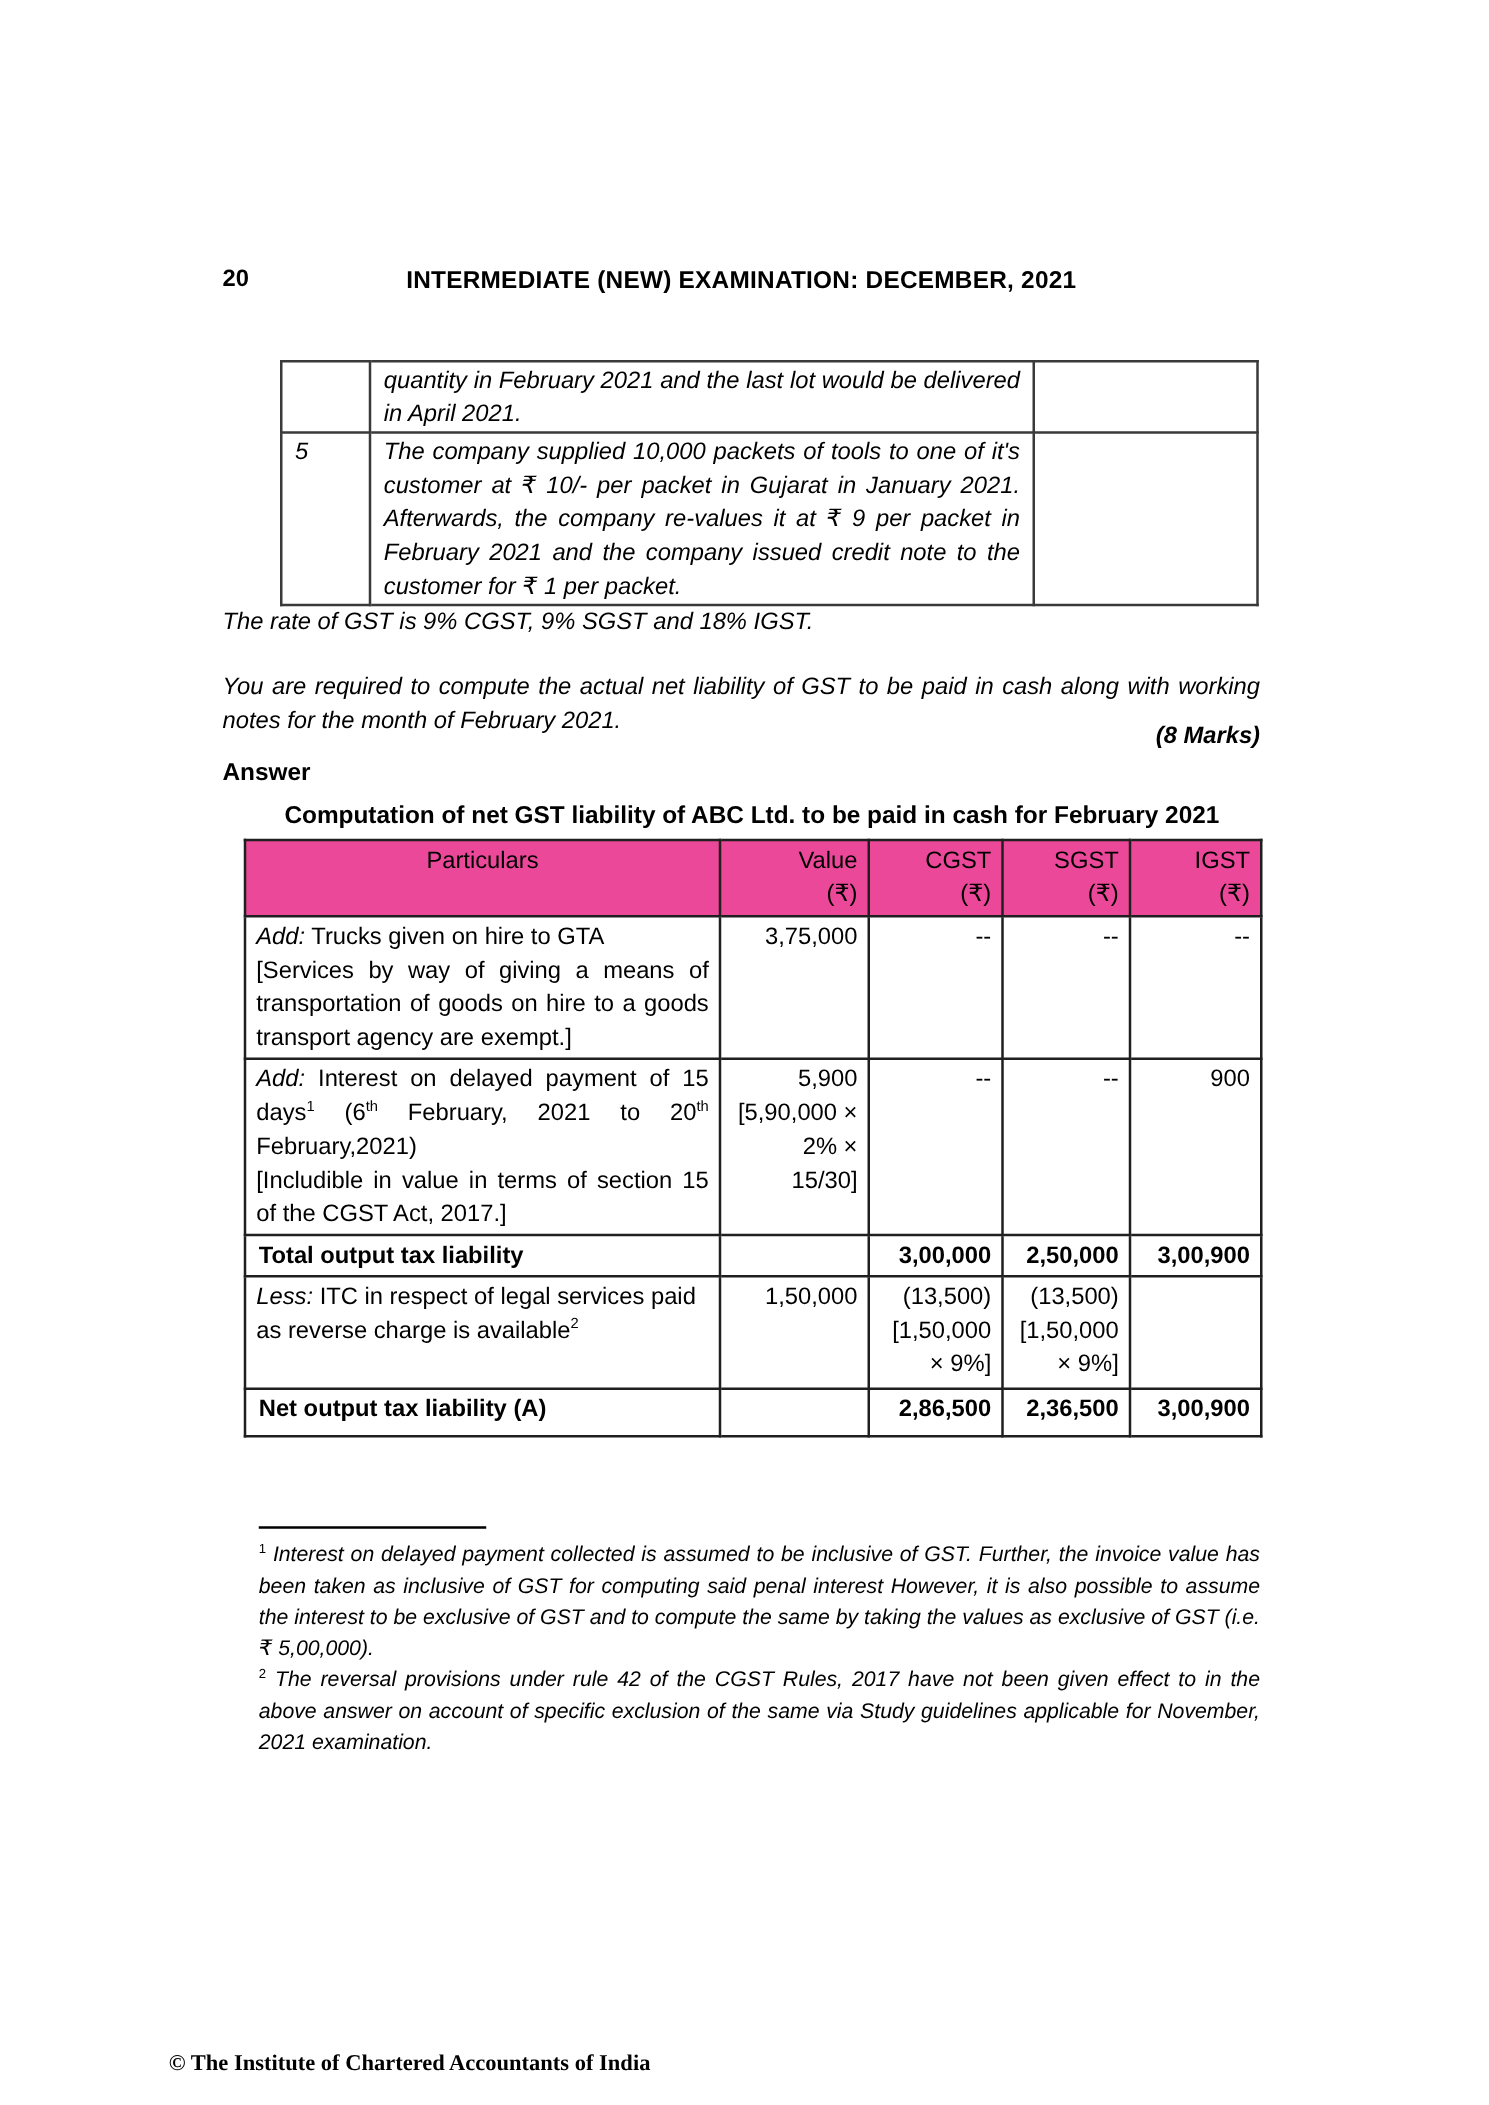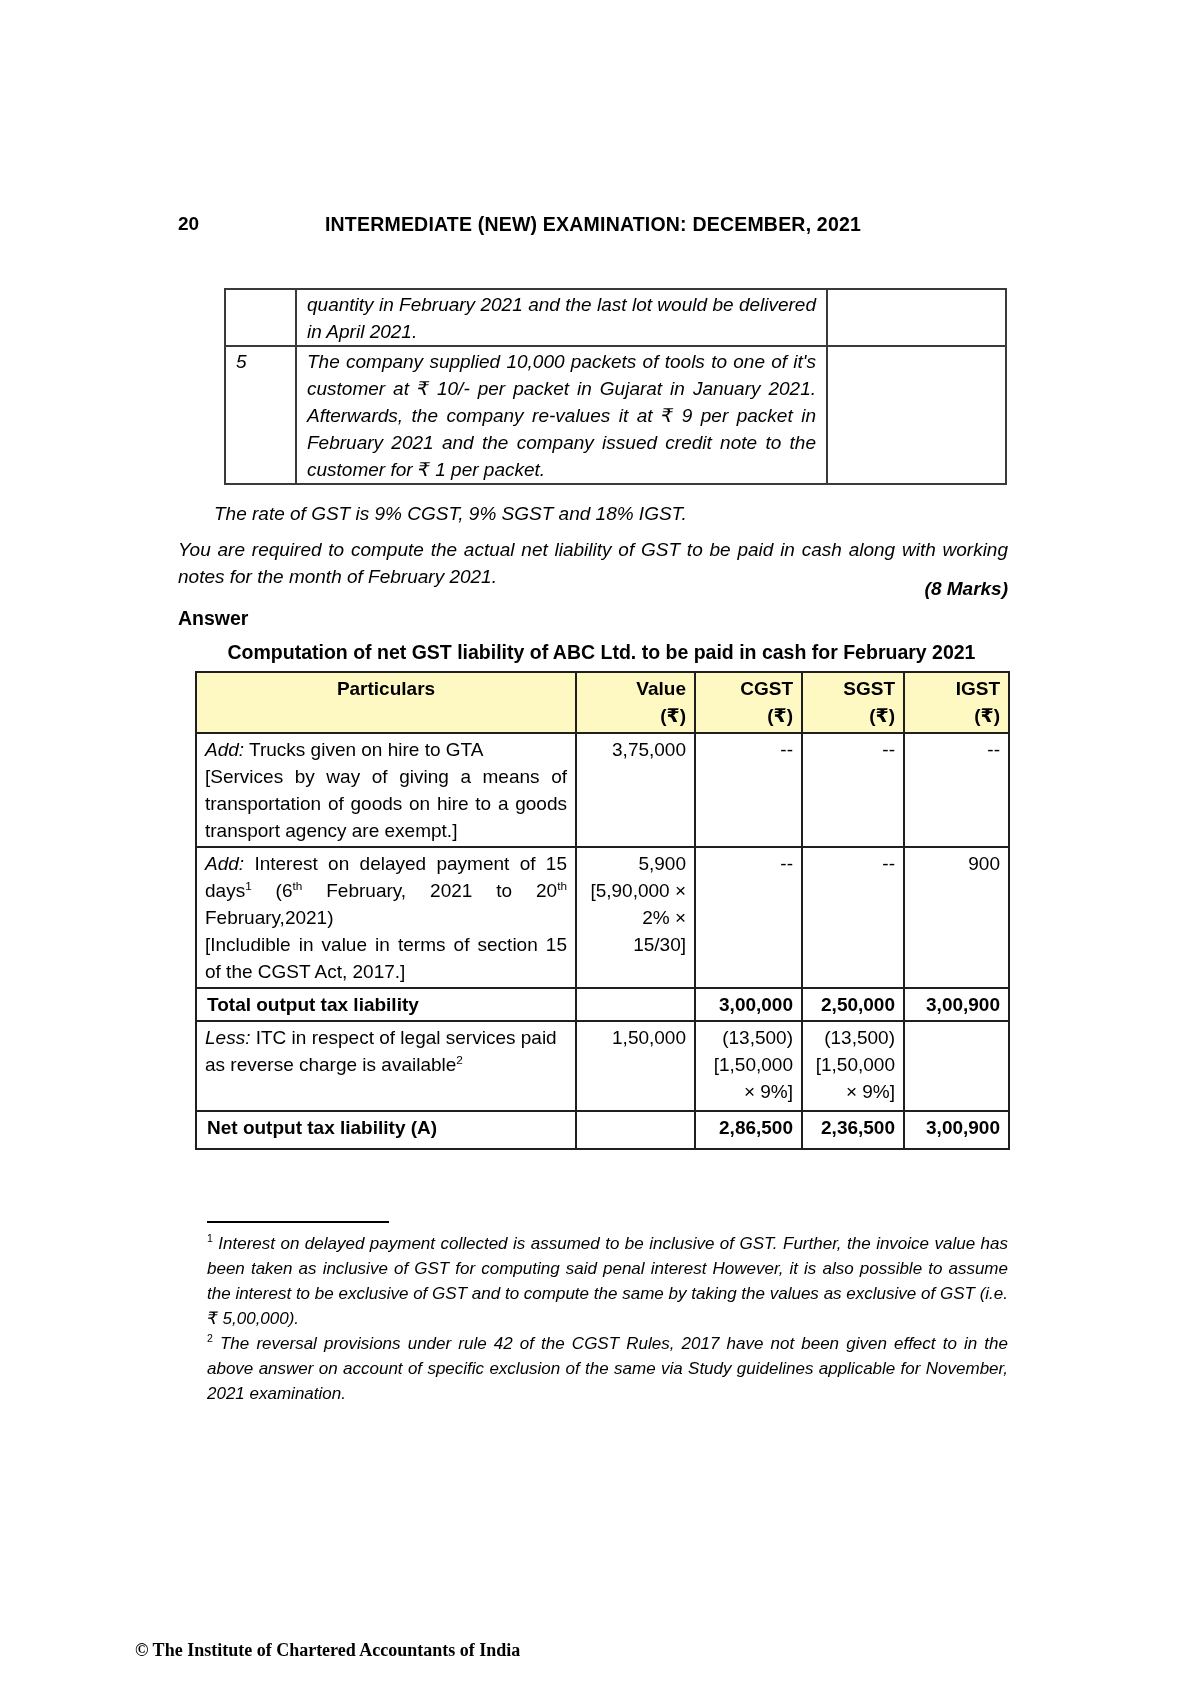--- a/index.html
+++ b/index.html
@@ -26,40 +26,40 @@
     font-size:19px; line-height:27px;
   }
   table.qtable td { border:2px solid #3a3a3a; vertical-align:top; padding:0 10px; }
   table.qtable td.qnum  { text-align:left; font-style:italic; padding-top:1px; }
   table.qtable td.qtext { font-style:italic; text-align:justify; padding-top:1px; }
   tr.qrow1 td { height:54px; }
   tr.qrow2 td { height:138px; }
 
   
   .para { position:absolute; left:178px; width:830px; font-size:19px; line-height:27px; }
-  .p-rate { top:500px; font-style:italic;margin-left:36px; }
+  .p-rate { top:484px; font-style:italic; }
   .p-req  { top:536px; font-style:italic; text-align:justify; height:68px; }
   .p-req .marks { position:absolute; right:0; bottom:2px; font-weight:bold; font-style:italic; }
   .p-answer { top:605px; font-weight:bold; font-style:normal; font-size:19.5px; }
 
   .tbl-title {
     position:absolute; top:641px; left:195px; width:813px;
     text-align:center; font-weight:bold; font-size:19.5px;
   }
 
   
   table.atable {
     position:absolute; top:671px; left:195px; width:813px;
     border-collapse:collapse; table-layout:fixed;
     font-size:19px; line-height:27px;
   }
   table.atable th, table.atable td {
     border:2px solid #1f1f1f; vertical-align:top; padding:2px 8px;
   }
-  table.atable th { background:#fef9c3; font-weight:bold; }
+  table.atable th { background:#ec4899; font-weight:normal; }
   table.atable th.h-part { text-align:center; }
   table.atable th.h-num  { text-align:right; }
   table.atable th .unit  { display:block; text-align:right; }
   tr.h-row th { height:61px; }
   td.c-part { text-align:left; }
   td.c-num  { text-align:right; }
   tr.r1 td { height:33px; }
   tr.r2 td { height:83px; }
   tr.r3 td { height:141px; }
   tr.r4 td { height:33px; }

